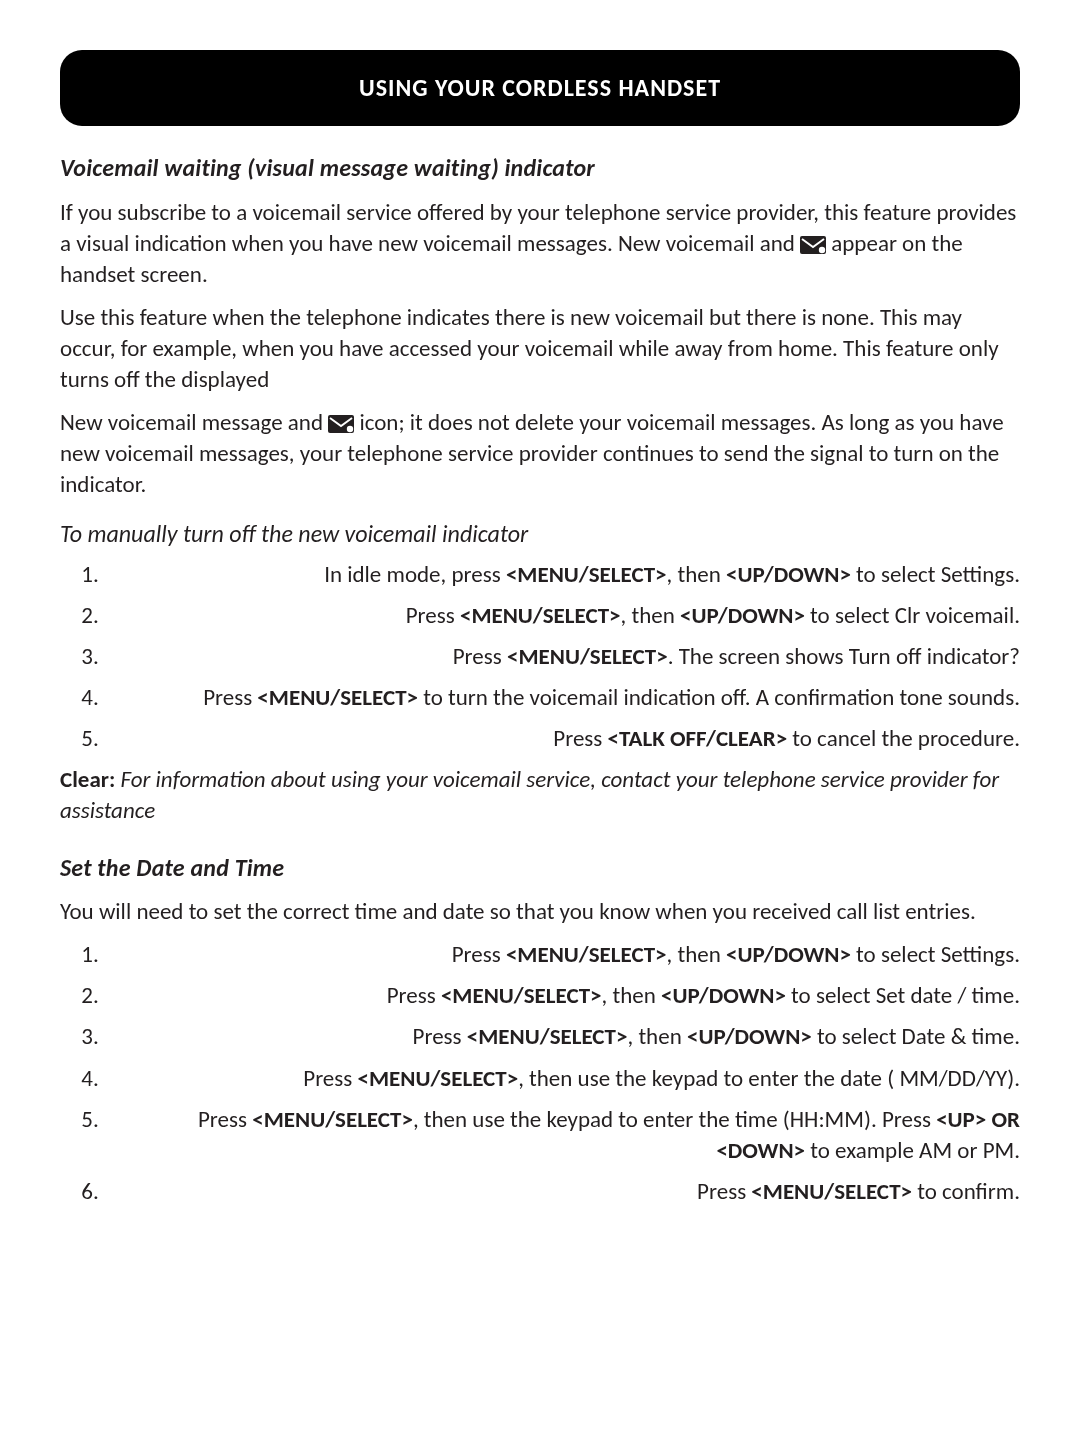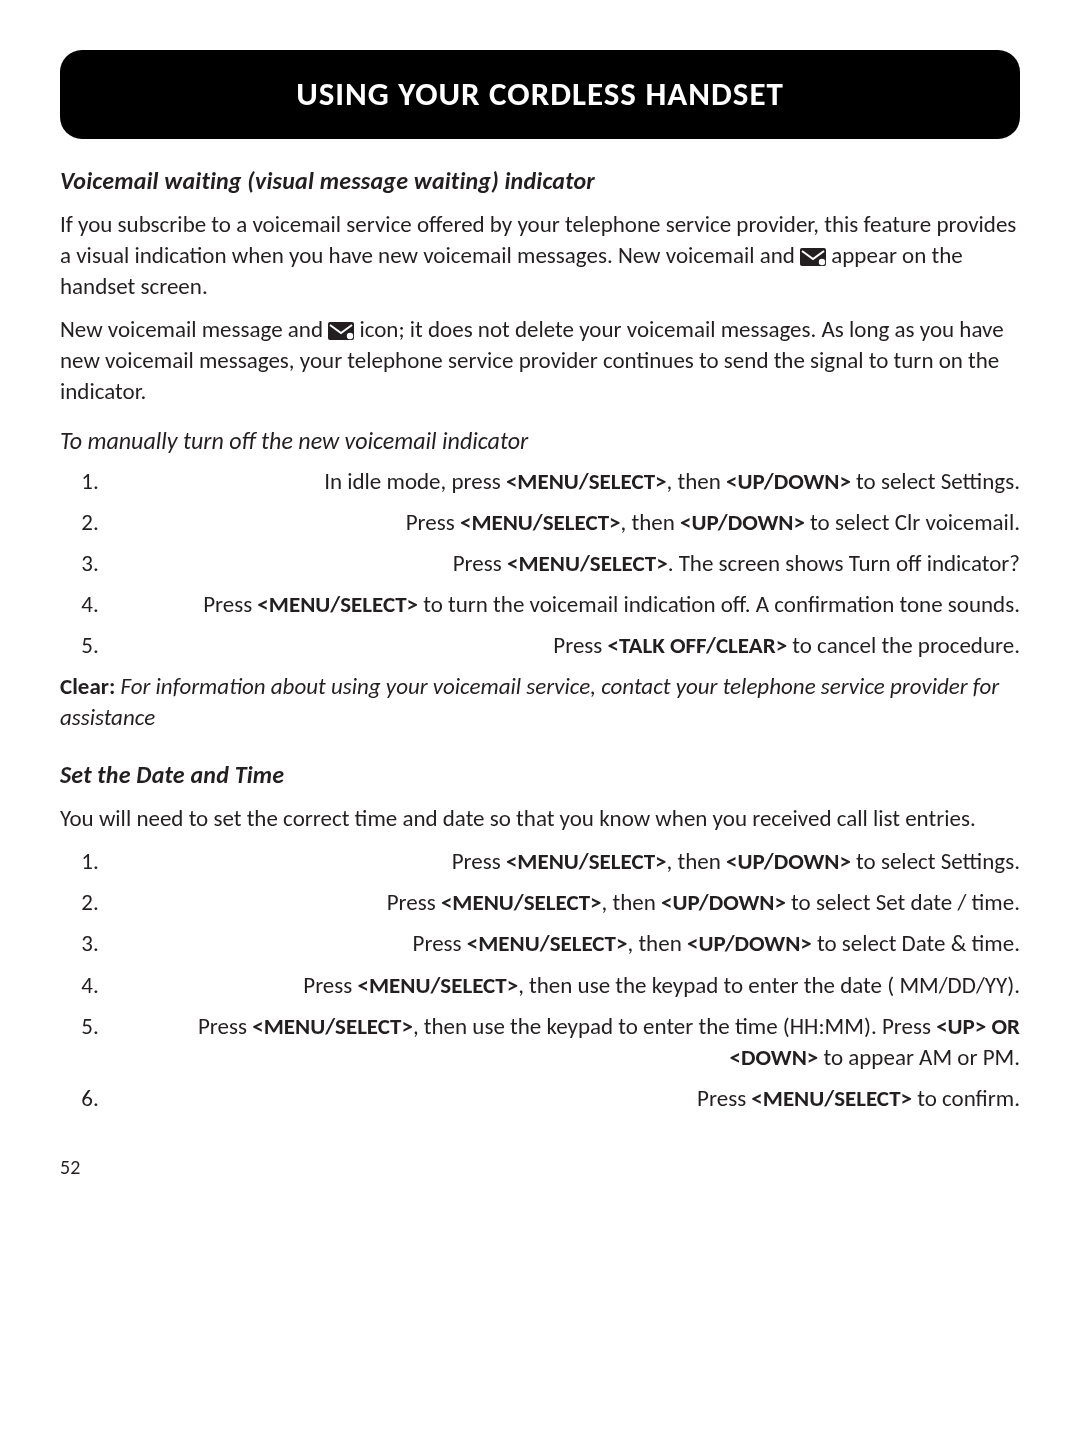--- a/index.html
+++ b/index.html
@@ -15,21 +15,21 @@
     line-height: 1.35;
     font-size: 23px;
   }
   .banner {
     background: #000;
     color: #fff;
     border-radius: 22px;
     padding: 22px 10px;
     text-align: center;
     font-weight: 700;
-    font-size: 33px;
+    font-size: 24px;
     letter-spacing: 1px;
     font-family: "Gill Sans", "Gill Sans MT", "Futura", Calibri, sans-serif;
   }
   .italic { font-style: italic; }
   h2.subhead {
     font-size: 24px;
     margin: 26px 0 12px 0;
     font-weight: 700;
     font-style: italic;
     font-family: "Gill Sans", "Gill Sans MT", "Futura", Calibri, sans-serif;
@@ -79,20 +79,21 @@
   <p>
     <span>If you subscribe to a voicemail service offered by your telephone service provider, this feature provides a visual indication when you have new voicemail messages. New voicemail and </span>
     <svg class="envelope" width="26" height="18" viewBox="0 0 26 18">
       <rect x="0" y="0" width="26" height="18" rx="2" fill="#231f20"></rect>
       <polyline points="2,3 13,11 24,3" fill="none" stroke="#fff" stroke-width="2"></polyline>
       <circle cx="22" cy="14" r="3.2" fill="#fff"></circle>
     </svg>
     <span> appear on the handset screen.</span>
   </p>
 
+  <p>Use this feature when the telephone indicates there is new voicemail but there is none. This may occur, for example, when you have accessed your voicemail while away from home. This feature only turns off the displayed</p>
   <p>
     <span>New voicemail message and </span>
     <svg class="envelope" width="26" height="18" viewBox="0 0 26 18">
       <rect x="0" y="0" width="26" height="18" rx="2" fill="#231f20"></rect>
       <polyline points="2,3 13,11 24,3" fill="none" stroke="#fff" stroke-width="2"></polyline>
       <circle cx="22" cy="14" r="3.2" fill="#fff"></circle>
     </svg>
     <span> icon; it does not delete your voicemail messages. As long as you have new voicemail messages, your telephone service provider continues to send the signal to turn on the indicator.</span>
   </p>
 
@@ -130,22 +131,21 @@
     <li>
       <span>Press </span><span class="btn">&lt;MENU/SELECT&gt;</span><span>, then </span><span class="btn">&lt;UP/DOWN&gt;</span><span> to select Set date / time.</span>
     </li>
     <li>
       <span>Press </span><span class="btn">&lt;MENU/SELECT&gt;</span><span>, then </span><span class="btn">&lt;UP/DOWN&gt;</span><span> to select Date &amp; time.</span>
     </li>
     <li>
       <span>Press </span><span class="btn">&lt;MENU/SELECT&gt;</span><span>, then use the keypad to enter the date ( MM/DD/YY).</span>
     </li>
     <li>
-      <span>Press </span><span class="btn">&lt;MENU/SELECT&gt;</span><span>, then use the keypad to enter the time (HH:MM). Press </span><span class="btn">&lt;UP&gt; OR &lt;DOWN&gt;</span><span> to appear AM or PM.</span>
+      <span>Press </span><span class="btn">&lt;MENU/SELECT&gt;</span><span>, then use the keypad to enter the time (HH:MM). Press </span><span class="btn">&lt;UP&gt; OR &lt;DOWN&gt;</span><span> to example AM or PM.</span>
     </li>
     <li>
       <span>Press </span><span class="btn">&lt;MENU/SELECT&gt;</span><span> to confirm.</span>
     </li>
   </ol>
 
-  <div class="pagenum">52</div>
 
 </div>
 
 </body></html>

